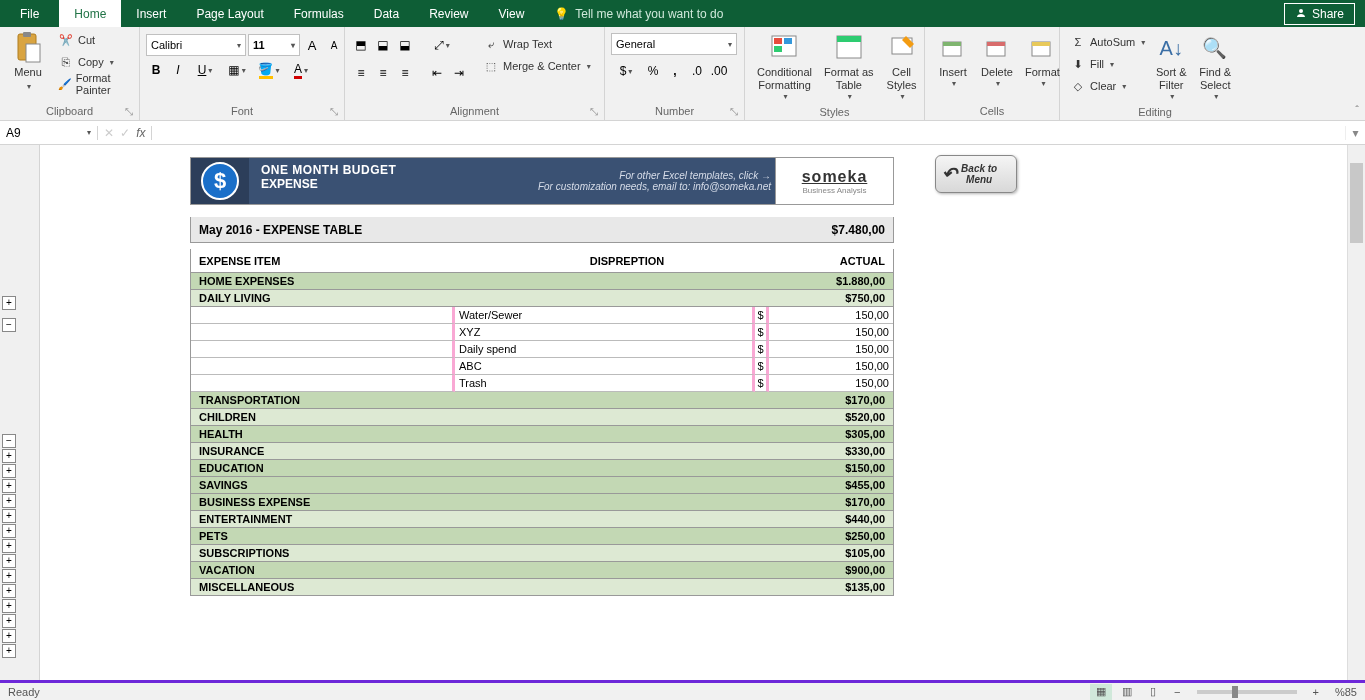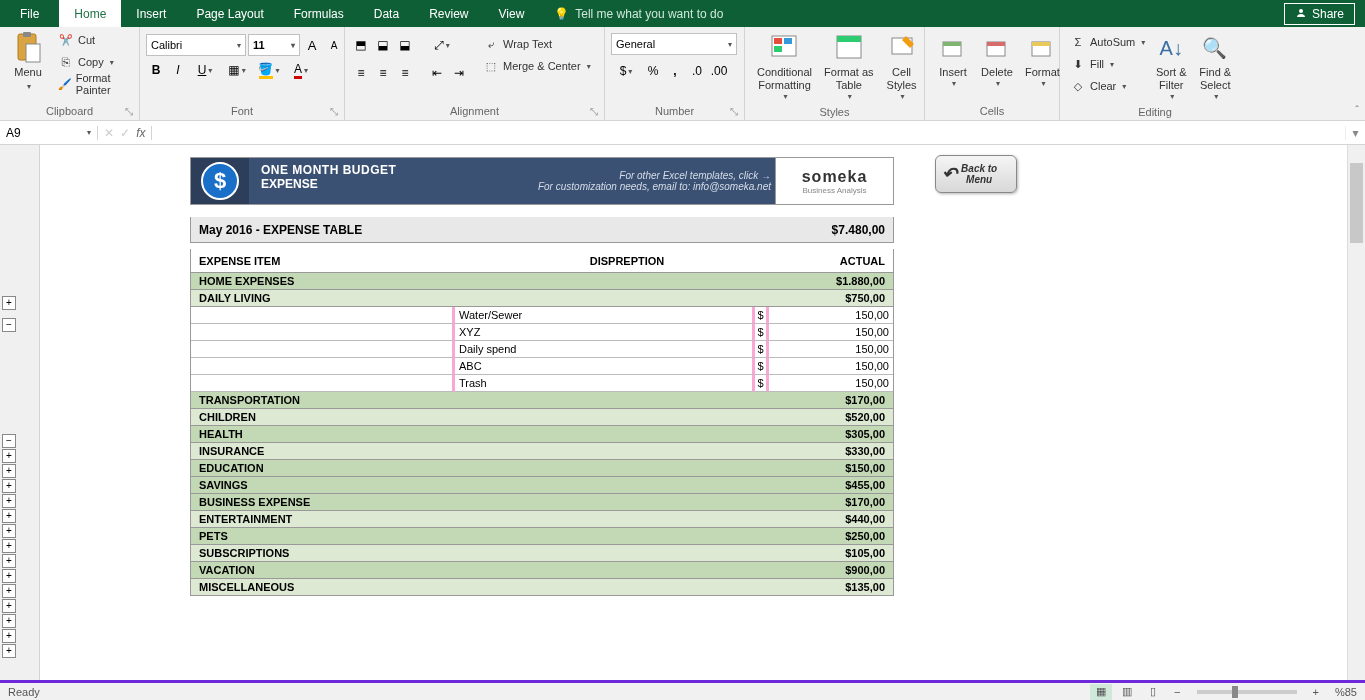--- a/index.html
+++ b/index.html
@@ -58,21 +58,21 @@
 
 
 .ws-header { width: 704px; height: 48px; background: #3a5173; border: 1px solid #999; display: flex; align-items: stretch; }
 .ws-icon-box { width: 58px; background: #2c3e5a; display: flex; align-items: center; justify-content: center; }
 .ws-icon-box .circle { width: 38px; height: 38px; border-radius: 50%; background: #1a6fc9; display: flex; align-items: center; justify-content: center; color: #fff; font-size: 22px; font-weight: bold; border: 2px solid #fff; }
 .ws-titles { padding: 5px 12px; color: #fff; }
 .ws-titles .small { font-size: 12px; font-weight: bold; letter-spacing: 0.5px; }
 .ws-titles .big { font-size: 12px; font-weight: bold; }
 .ws-subtitle { flex: 1; display: flex; flex-direction: column; align-items: flex-end; justify-content: center; padding-right: 4px; color: #d6dce8; font-size: 10px; font-style: italic; }
 .ws-logo { width: 118px; background: #fff; border-left: 1px solid #999; display: flex; flex-direction: column; align-items: center; justify-content: center; color: #333; }
-.ws-logo .brand { font-size: 16px; font-weight: bold; letter-spacing: 1px; }
+.ws-logo .brand { font-size: 16px; font-weight: bold; letter-spacing: 1px; text-decoration: underline; }
 .ws-logo .tag { font-size: 8px; color: #888; }
 
 .back-btn { position: absolute; left: 895px; top: 10px; width: 82px; height: 38px; background: linear-gradient(#f5f5f5,#d8d8d8); border: 1px solid #888; border-radius: 6px; display: flex; align-items: center; padding: 0 6px; gap: 4px; font-size: 10px; font-style: italic; font-weight: bold; color: #333; box-shadow: 1px 1px 3px rgba(0,0,0,0.3); }
 .back-btn .arr { font-size: 18px; }
 
 .total-row { width: 704px; height: 26px; background: #e8e8e8; border: 1px solid #999; border-top: none; display: flex; align-items: center; padding: 0 8px; font-weight: bold; font-size: 12px; }
 .total-row .amt { margin-left: auto; }
 
 .cols-row { width: 704px; height: 24px; border: 1px solid #999; border-top: none; display: flex; align-items: center; padding: 0 8px; font-weight: bold; font-size: 11px; }
 .cols-row .c1 { width: 260px; }

